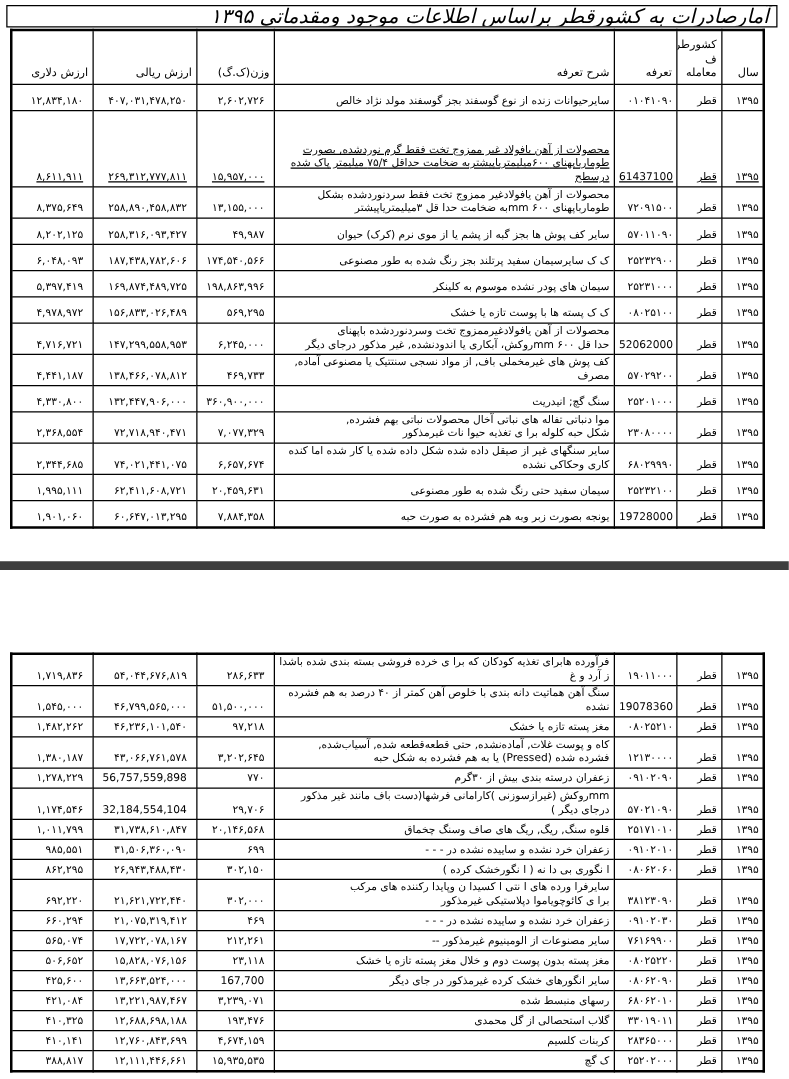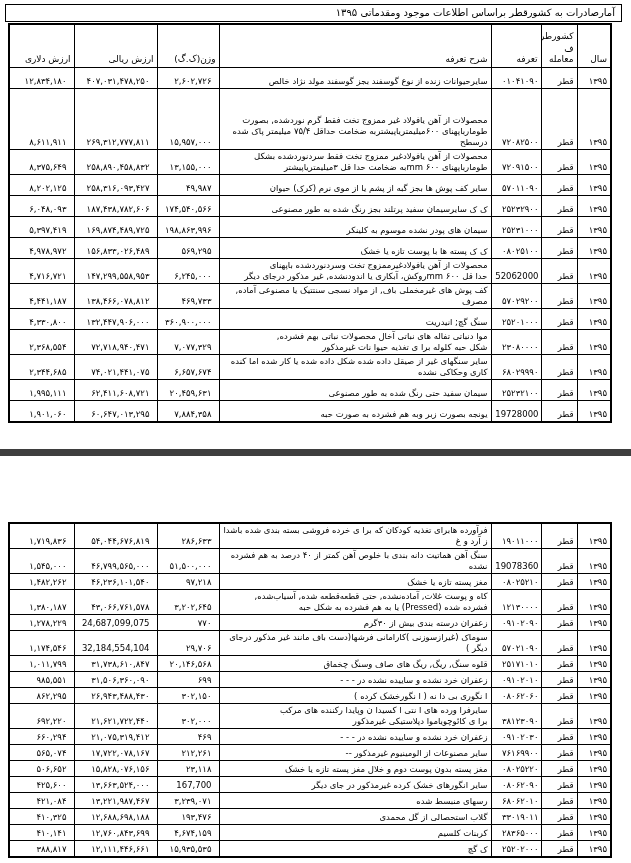--- a/index.html
+++ b/index.html
@@ -2,22 +2,22 @@
 <html lang="fa"><head>
 <meta charset="utf-8">
 <style>
   html,body{margin:0;padding:0;background:#fff;}
   body{width:631px;height:863px;overflow:hidden;font-family:"DejaVu Sans",sans-serif;color:#000;}
   .page{position:relative;width:631px;height:863px;background:#fff;}
 
   .title-box{
     position:absolute;top:4px;left:5px;width:617px;height:18px;
     border:1px solid #000;box-sizing:border-box;
-    direction:rtl;text-align:right;font-size:10px;line-height:16px;padding:0 6px;
-    white-space:nowrap;overflow:hidden;
+    direction:rtl;text-align:right;font-size:16px;line-height:16px;padding:0 6px;
+    white-space:nowrap;overflow:hidden;font-style:italic;
   }
 
   table.data-table{
     position:absolute;left:8px;width:602px;
     border-collapse:collapse;table-layout:fixed;direction:rtl;
     border:2px solid #000;background:#fff;
   }
   #table1{top:23px;}
   #table2{top:522px;}
 
@@ -26,21 +26,21 @@
     font-size:8.5px;font-weight:normal;
     vertical-align:bottom;
     padding:1px 3px;
     overflow:hidden;
     line-height:1.3;
     text-align:right;
   }
   .data-table th{height:40px;font-size:9px;}
   #table1 td{height:18px;}
   #table2 td{height:13px;}
-  #table1 tr:nth-child(2) td{height:58px;}
+  #table1 tr:nth-child(2) td{height:58px;text-decoration:underline;}
 
   col.c-year{width:34px;}
   col.c-country{width:36px;}
   col.c-tariff{width:50px;}
   col.c-desc{width:272px;}
   col.c-weight{width:62px;}
   col.c-rial{width:83px;}
   col.c-dollar{width:65px;}
 
   td.num{direction:ltr;text-align:right;padding-left:2px;padding-right:7px;white-space:nowrap;}
@@ -85,21 +85,21 @@
     <td>قطر</td>
     <td class="tariff">۰۱۰۴۱۰۹۰</td>
     <td class="desc">سايرحيوانات زنده از نوع گوسفند بجز گوسفند مولد نژاد خالص</td>
     <td class="num">۲,۶۰۲,۷۲۶</td>
     <td class="num">۴۰۷,۰۳۱,۴۷۸,۲۵۰</td>
     <td class="num">۱۲,۸۳۴,۱۸۰</td>
   </tr>
         <tr>
     <td>۱۳۹۵</td>
     <td>قطر</td>
-    <td class="tariff">۷۲۰۸۲۵۰۰</td>
+    <td class="tariff">61437100</td>
     <td class="desc">محصولات از آهن يافولاد غير ممزوج تخت فقط گرم نوردشده, بصورت
 طومارباپهناى ۶۰۰ميليمترياپيشتربه ضخامت حداقل ۷۵/۴ ميليمتر پاک شده درسطح</td>
     <td class="num">۱۵,۹۵۷,۰۰۰</td>
     <td class="num">۲۶۹,۳۱۲,۷۷۷,۸۱۱</td>
     <td class="num">۸,۶۱۱,۹۱۱</td>
   </tr>
         <tr>
     <td>۱۳۹۵</td>
     <td>قطر</td>
     <td class="tariff">۷۲۰۹۱۵۰۰</td>
@@ -262,28 +262,28 @@
     <td class="num">۳,۲۰۲,۶۴۵</td>
     <td class="num">۴۳,۰۶۶,۷۶۱,۵۷۸</td>
     <td class="num">۱,۳۸۰,۱۸۷</td>
   </tr>
         <tr>
     <td>۱۳۹۵</td>
     <td>قطر</td>
     <td class="tariff">۰۹۱۰۲۰۹۰</td>
     <td class="desc">زعفران درسته بندى بيش از ۳۰گرم</td>
     <td class="num">۷۷۰</td>
-    <td class="num">24,687,099,075</td>
+    <td class="num">56,757,559,898</td>
     <td class="num">۱,۲۷۸,۲۲۹</td>
   </tr>
         <tr>
     <td>۱۳۹۵</td>
     <td>قطر</td>
     <td class="tariff">۵۷۰۲۱۰۹۰</td>
-    <td class="desc">سوماک (غيرازسوزنى )كارامانى فرشها(دست باف مانند غير مذكور درجاى ديگر )</td>
+    <td class="desc">mmروكش (غيرازسوزنى )كارامانى فرشها(دست باف مانند غير مذكور درجاى ديگر )</td>
     <td class="num">۲۹,۷۰۶</td>
     <td class="num">32,184,554,104</td>
     <td class="num">۱,۱۷۴,۵۴۶</td>
   </tr>
         <tr>
     <td>۱۳۹۵</td>
     <td>قطر</td>
     <td class="tariff">۲۵۱۷۱۰۱۰</td>
     <td class="desc">قلوه سنگ, ريگ, ريگ هاى صاف وسنگ چخماق</td>
     <td class="num">۲۰,۱۴۶,۵۶۸</td>

